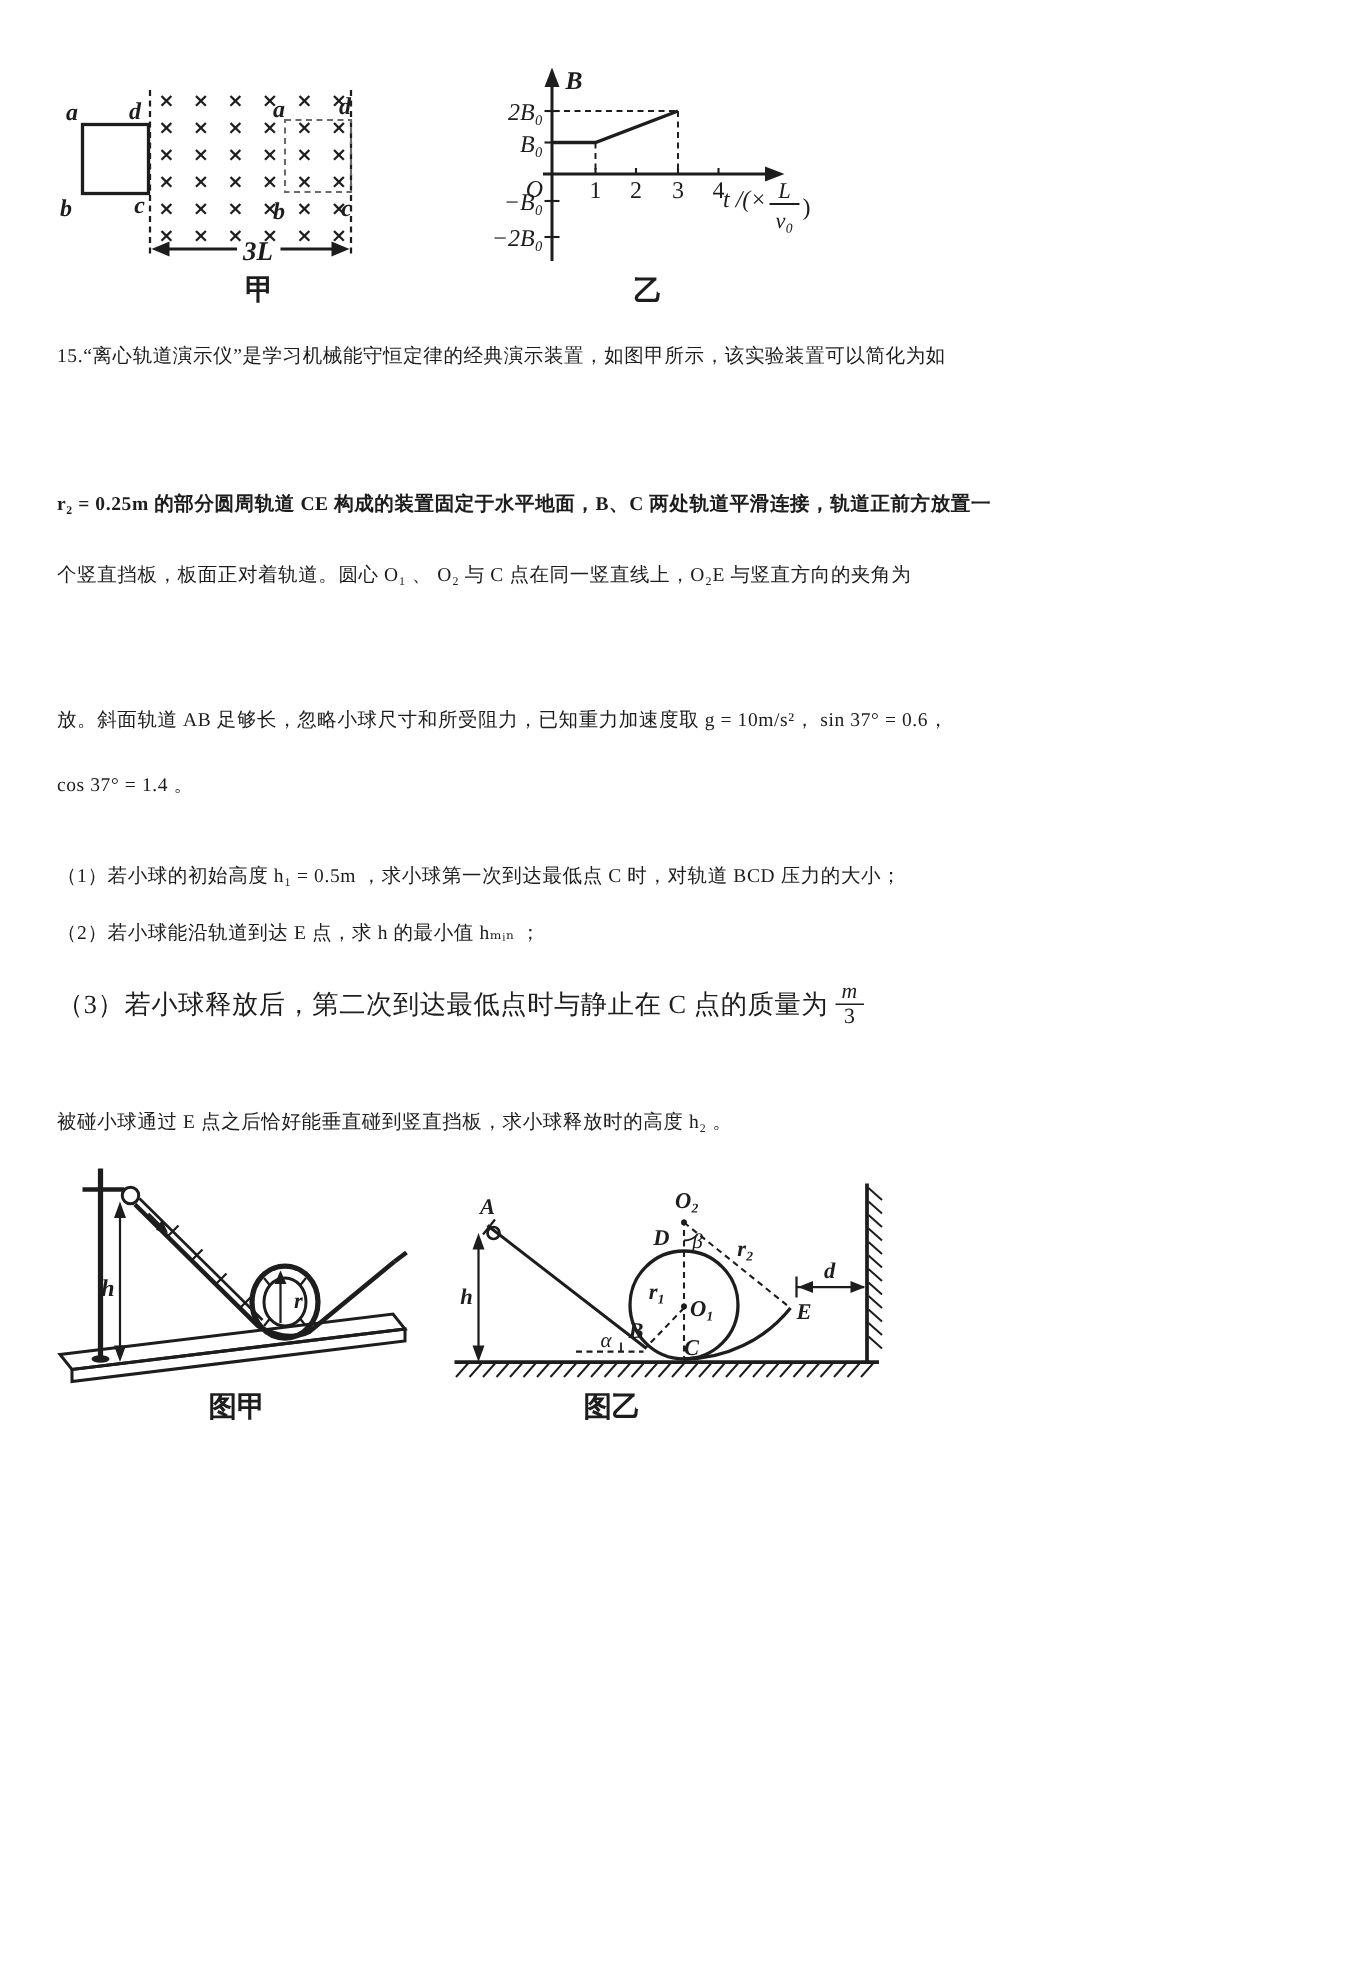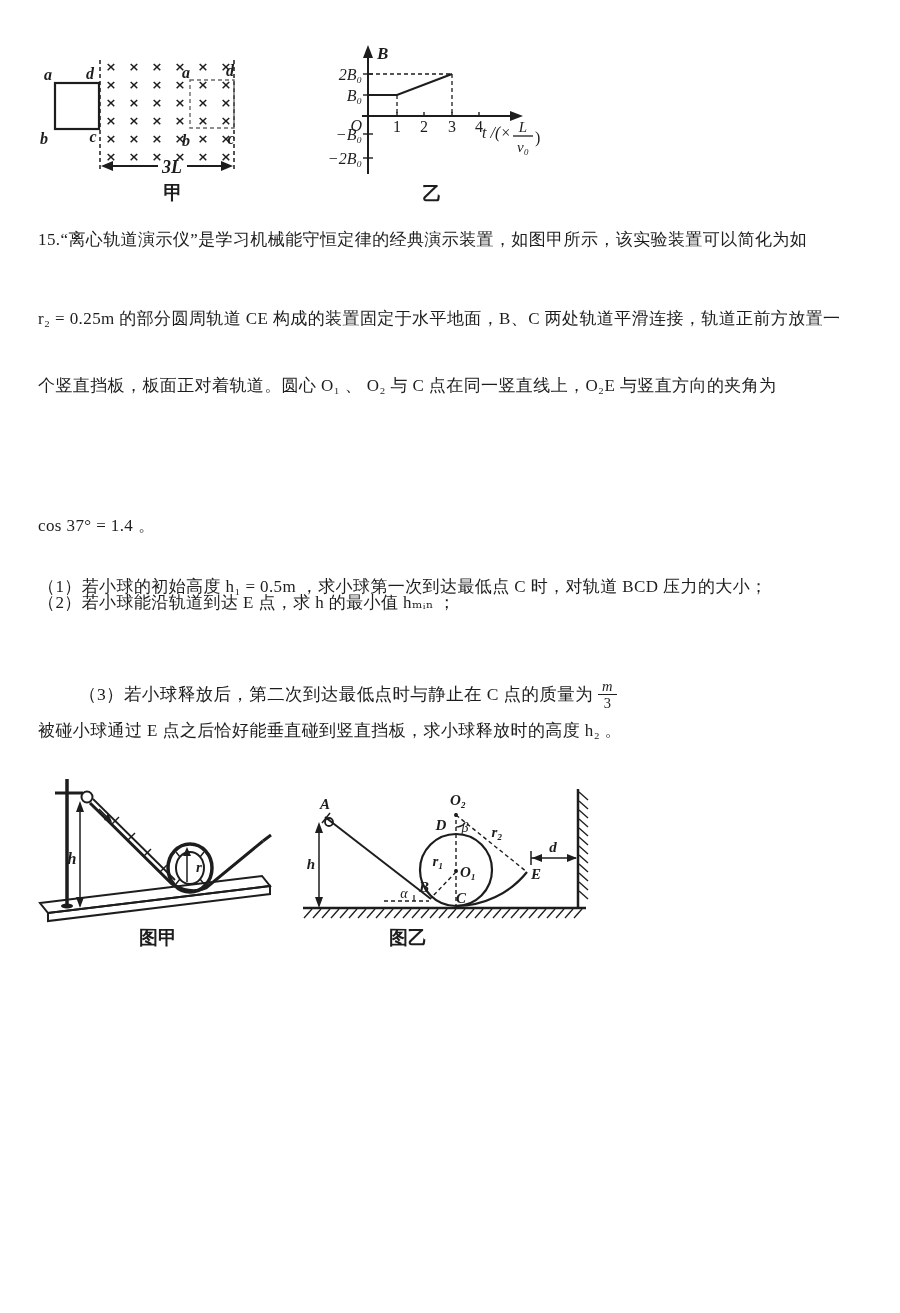--- a/index.html
+++ b/index.html
@@ -1,19 +1,19 @@
 <!DOCTYPE html>
 <html><head>
 <meta charset="utf-8">
 <style>
   html,body{margin:0;padding:0;background:#e8e8e8;}
   .page{position:relative;width:900px;height:1313px;background:#ffffff;margin:0 auto;
         font-family:"Liberation Serif","DejaVu Serif",serif;color:#1d1d1d;overflow:hidden;}
   .fig{position:absolute;}
-  .tline{position:absolute;left:38px;font-size:17px;letter-spacing:0.4px;white-space:nowrap;}
+  .tline{position:absolute;left:38px;font-size:13px;letter-spacing:0.4px;white-space:nowrap;}
   .tline-flex{position:absolute;left:38px;display:flex;align-items:center;font-size:17.5px;letter-spacing:0.4px;white-space:nowrap;}
   .frac{display:inline-flex;flex-direction:column;align-items:center;font-style:italic;
         font-size:14.5px;line-height:16px;margin:0 5px;vertical-align:middle;}
   .frac .num{border-bottom:1.5px solid #1d1d1d;padding:0 4px;}
   .frac .den{padding:0 4px;font-style:normal;}
   svg text{fill:#1d1d1d;font-family:"Liberation Serif","DejaVu Serif",serif;}
   svg .it{font-style:italic;}
   svg .b{font-weight:bold;}
   svg .cn{font-weight:bold;}
   svg .cross{font-family:"DejaVu Sans",sans-serif;font-weight:bold;font-size:13px;}
@@ -133,33 +133,34 @@
       <text x="482" y="138" font-size="16" class="it">t /(×</text>
       <text x="523" y="132" font-size="15" class="it" text-anchor="middle">L</text>
       <line x1="513" y1="136" x2="533" y2="136" class="ln" stroke-width="1.3"></line>
       <text x="523" y="152" font-size="15" class="it" text-anchor="middle">v₀</text>
       <text x="535" y="143" font-size="16">)</text>
     </g>
     <text x="432" y="200" font-size="19" class="cn" text-anchor="middle">乙</text>
   </svg>
 
   <div class="tline" style="top:228px;">15.“离心轨道演示仪”是学习机械能守恒定律的经典演示装置，如图甲所示，该实验装置可以简化为如</div>
-  <div class="tline" style="top:307px;">r₂ = 0.25m 的部分圆周轨道 CE 构成的装置固定于水平地面，B、C 两处轨道平滑连接，轨道正前方放置一</div>
+  <div class="tline" style="top:327px;font-weight:bold;">r₂ = 0.25m 的部分圆周轨道 CE 构成的装置固定于水平地面，B、C 两处轨道平滑连接，轨道正前方放置一</div>
   <div class="tline" style="top:374px;">个竖直挡板，板面正对着轨道。圆心 O₁ 、 O₂ 与 C 点在同一竖直线上，O₂E 与竖直方向的夹角为</div>
+  <div class="tline" style="top:471px;">放。斜面轨道 AB 足够长，忽略小球尺寸和所受阻力，已知重力加速度取 g = 10m/s²， sin 37° = 0.6，</div>
   <div class="tline" style="top:514px;">cos 37° = 1.4 。</div>
   <div class="tline" style="top:559px;margin-top:16px;">（1）若小球的初始高度 h₁ = 0.5m ，求小球第一次到达最低点 C 时，对轨道 BCD 压力的大小；</div>
-  <div class="tline" style="top:591px;">（2）若小球能沿轨道到达 E 点，求 h 的最小值 hₘᵢₙ ；</div>
-  <div class="tline-flex" style="top:666px;height:56px;margin-left:41px;">
+  <div class="tline" style="top:613px;">（2）若小球能沿轨道到达 E 点，求 h 的最小值 hₘᵢₙ ；</div>
+  <div class="tline-flex" style="top:641px;height:56px;">
     <span>（3）若小球释放后，第二次到达最低点时与静止在 C 点的质量为</span>
     <span class="frac">
       <span class="num">m</span>
       <span class="den">3</span>
     </span>
   </div>
-  <div class="tline" style="top:719px;">被碰小球通过 E 点之后恰好能垂直碰到竖直挡板，求小球释放时的高度 h₂ 。</div>
+  <div class="tline" style="top:739px;">被碰小球通过 E 点之后恰好能垂直碰到竖直挡板，求小球释放时的高度 h₂ 。</div>
 
   <svg class="fig" style="left:30px;top:770px;" width="270" height="185" viewBox="30 770 270 185">
     <g>
       <polygon points="40,903 262,876 270,886 48,913" class="ln" stroke-width="2" fill="#ffffff"></polygon>
       <polygon points="48,913 270,886 270,894 48,921" class="ln" stroke-width="2" fill="#ffffff"></polygon>
     </g>
     <g>
       <line x1="67" y1="779" x2="67" y2="906" class="ln" stroke-width="3.5"></line>
       <ellipse cx="67" cy="906" rx="6" ry="2.5" class="fillblk"></ellipse>
       <line x1="55" y1="793" x2="83" y2="793" class="ln" stroke-width="3"></line>

